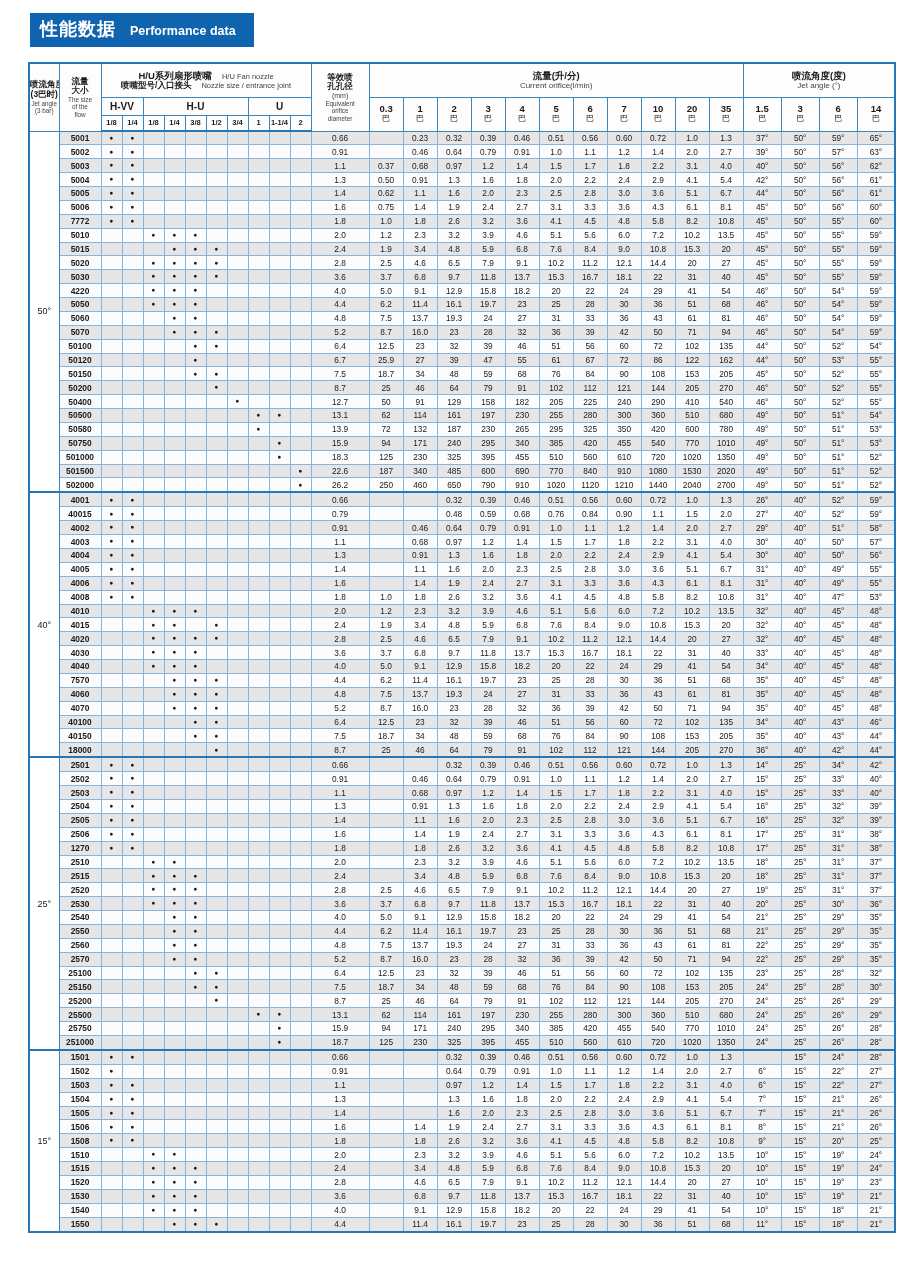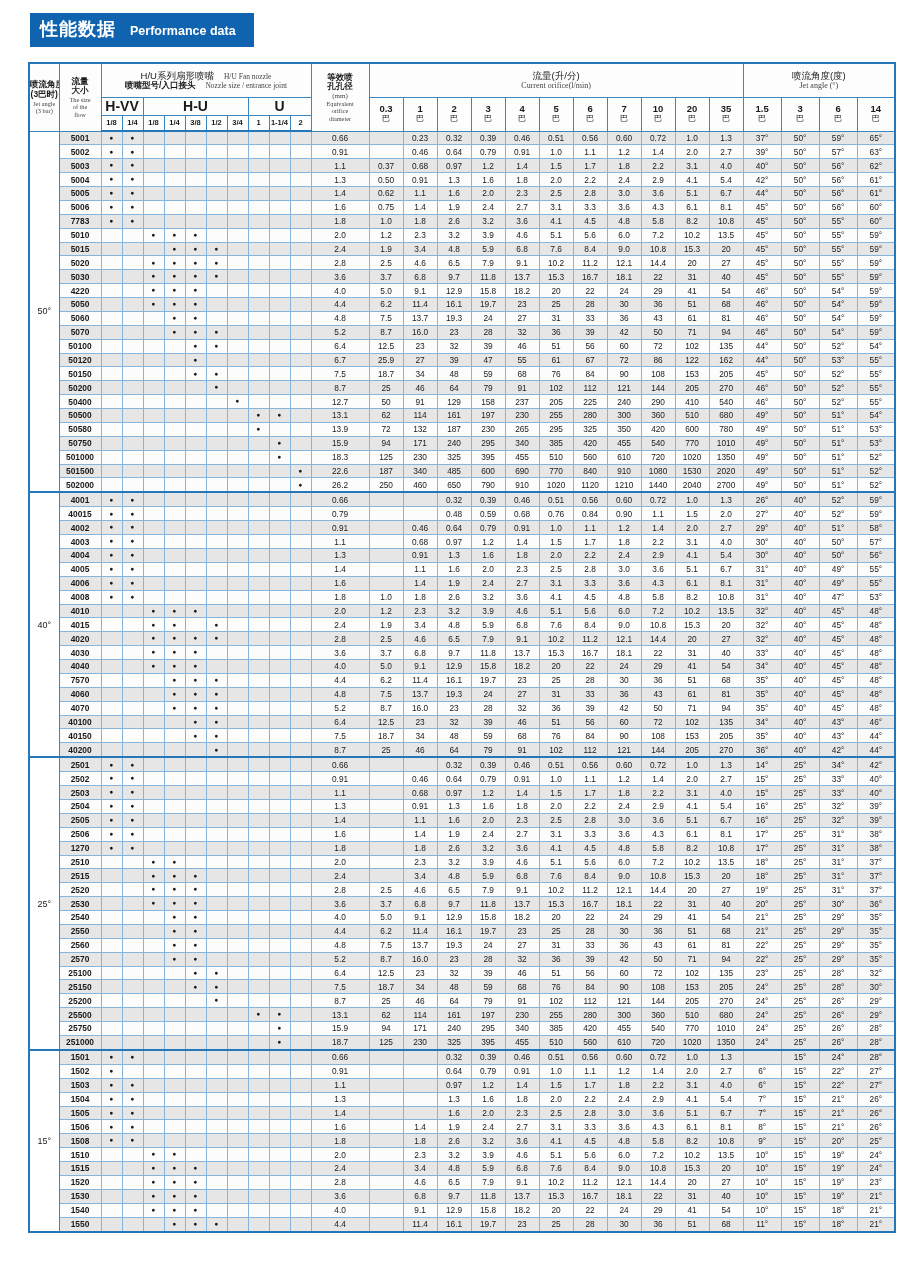--- a/index.html
+++ b/index.html
@@ -10,24 +10,24 @@
   .title-zh{font-size:18px;font-weight:bold;letter-spacing:1px;}
   .title-en{font-size:12.5px;font-weight:bold;}
   table{position:absolute;left:28px;top:62px;width:866px;height:1171px;
     border-collapse:collapse;table-layout:fixed;}
   td,th{border:1px solid #85b4dc;padding:0;text-align:center;vertical-align:middle;
     overflow:hidden;white-space:nowrap;font-weight:normal;}
   table{border:2px solid #2577b8;}
   thead th{border-color:#3c86c0;background:#fdfdfd;}
   thead tr.r1 th{border-bottom-color:#3c86c0;}
   .zh{font-size:8.5px;font-weight:bold;line-height:1.15;}
-  .zh-lg{font-size:9.5px;font-weight:normal;line-height:1.2;}
-  .en{font-size:6.3px;color:#444;line-height:1.15;font-family:Liberation Serif, serif;}
+  .zh-lg{font-size:9.5px;font-weight:bold;line-height:1.2;}
+  .en{font-size:6.3px;color:#444;line-height:1.15;}
   .noz-line{display:flex;justify-content:center;gap:10px;align-items:baseline;}
-  .type-th{font-size:14px;font-weight:bold;}
+  .type-th{font-size:10px;font-weight:bold;}
   .size-th{font-size:7.5px;font-weight:bold;}
   .press-num{font-size:9.5px;font-weight:bold;line-height:1.1;}
   .press-bar{font-size:8px;line-height:1.1;}
   tbody td{font-size:8.3px;background:#fcfcfc;}
   tbody tr.g td{background:#e6e6e6;}
   tbody td.grp{background:#ffffff !important;font-size:9px;border-color:#3c86c0;}
   tbody td.m{font-weight:bold;font-size:8.4px;}
   tbody td.dot{font-size:8px;line-height:1;}
   tbody tr.gs td{border-top:2px solid #2577b8;}
   thead tr:last-child th{border-bottom:2px solid #2577b8;}
@@ -361,21 +361,21 @@
         <td>3.6</td>
         <td>4.3</td>
         <td>6.1</td>
         <td>8.1</td>
         <td>45°</td>
         <td>50°</td>
         <td>56°</td>
         <td>60°</td>
       </tr>
       <tr class="g">
-        <td class="m">7783</td>
+        <td class="m">7772</td>
         <td class="dot" style="font-size: 6.5px;">●</td>
         <td class="dot" style="font-size: 6.5px;">●</td>
         <td></td>
         <td></td>
         <td></td>
         <td></td>
         <td></td>
         <td></td>
         <td></td>
         <td></td>
@@ -754,21 +754,21 @@
         <td></td>
         <td class="dot" style="font-size: 6.5px;">●</td>
         <td></td>
         <td></td>
         <td></td>
         <td>12.7</td>
         <td>50</td>
         <td>91</td>
         <td>129</td>
         <td>158</td>
-        <td>237</td>
+        <td>182</td>
         <td>205</td>
         <td>225</td>
         <td>240</td>
         <td>290</td>
         <td>410</td>
         <td>540</td>
         <td>46°</td>
         <td>50°</td>
         <td>52°</td>
         <td>55°</td>
@@ -1464,21 +1464,21 @@
         <td>90</td>
         <td>108</td>
         <td>153</td>
         <td>205</td>
         <td>35°</td>
         <td>40°</td>
         <td>43°</td>
         <td>44°</td>
       </tr>
       <tr class="g">
-        <td class="m">40200</td>
+        <td class="m">18000</td>
         <td></td>
         <td></td>
         <td></td>
         <td></td>
         <td></td>
         <td class="dot" style="font-size: 6.5px;">●</td>
         <td></td>
         <td></td>
         <td></td>
         <td></td>

